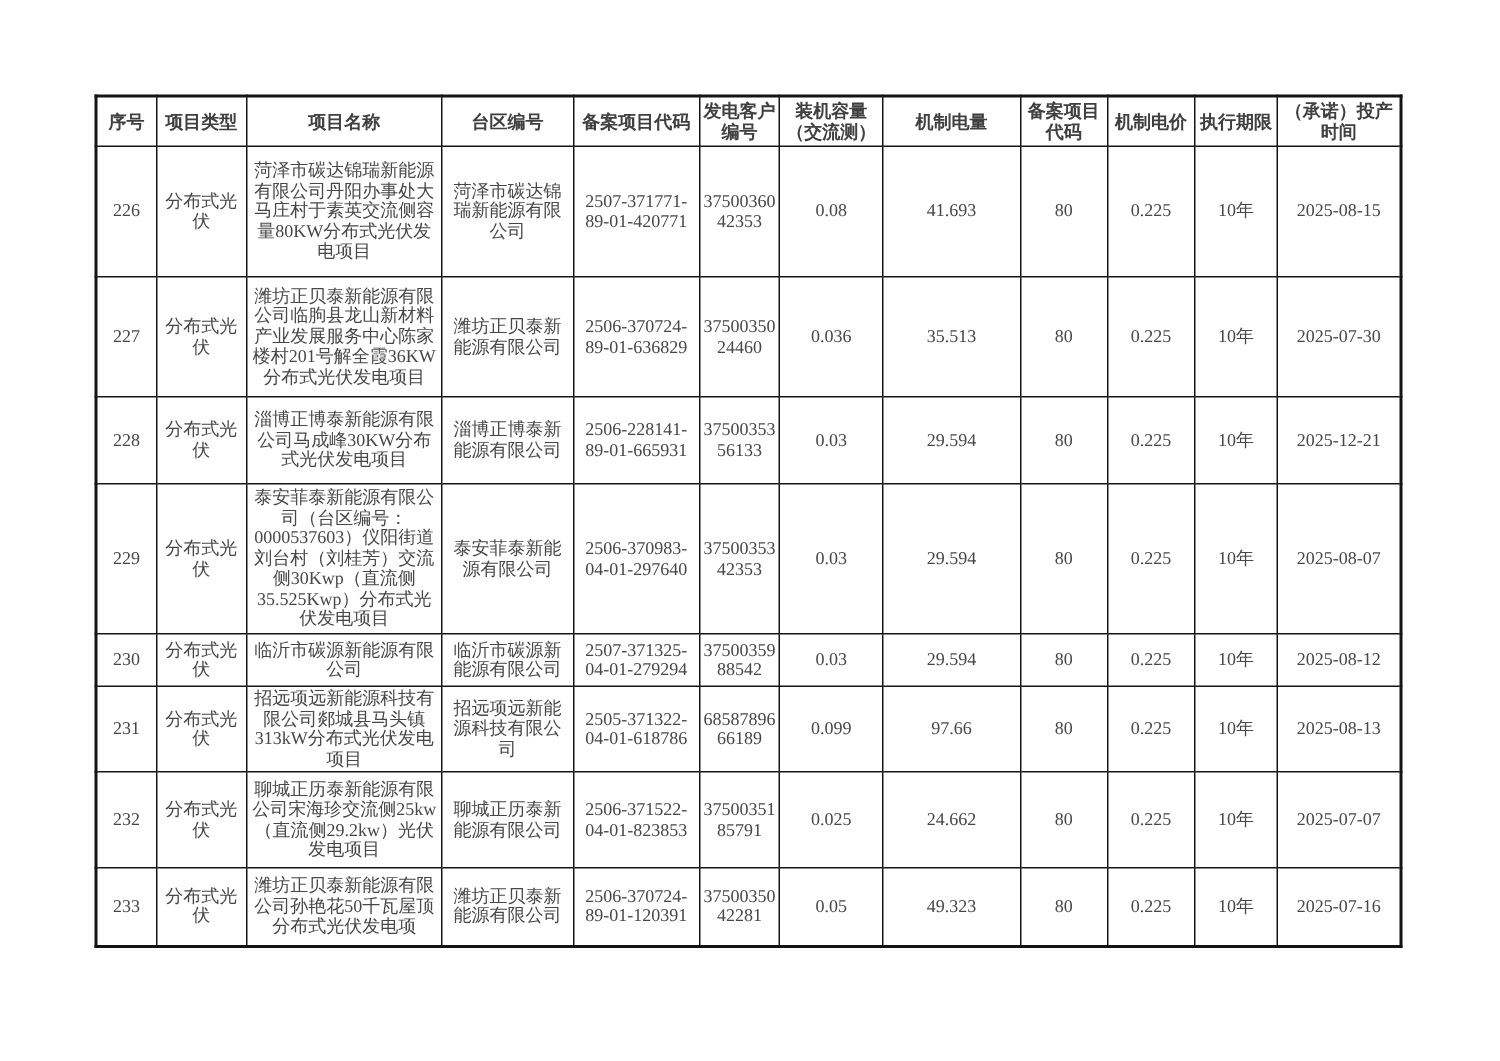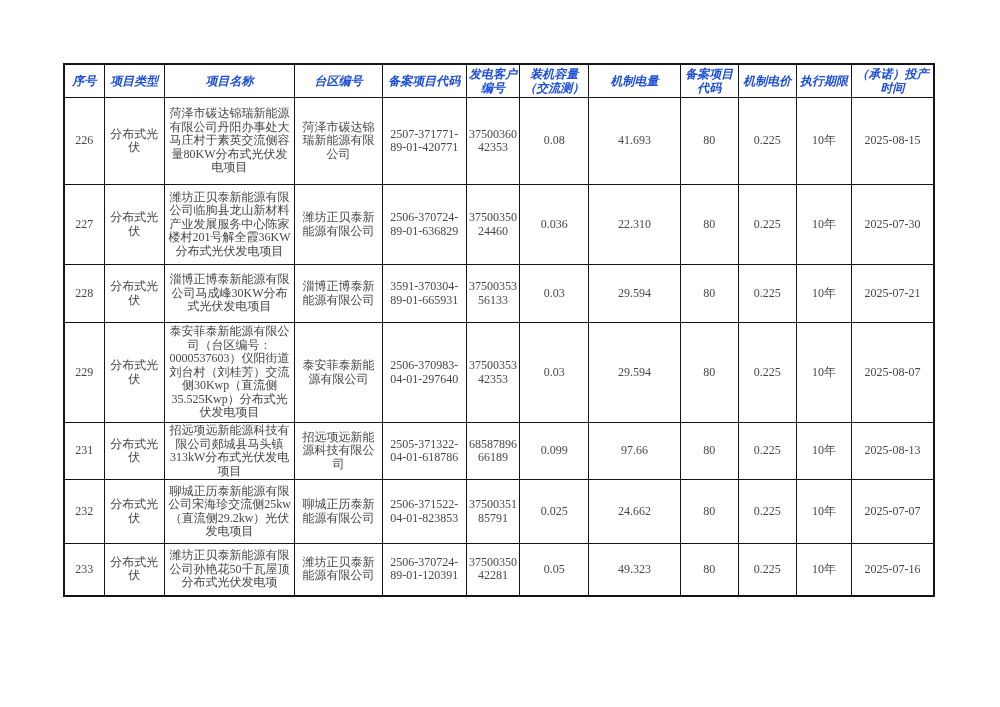--- a/index.html
+++ b/index.html
@@ -29,24 +29,23 @@
     border: 1px solid #141414;
     text-align: center;
     vertical-align: middle;
     padding: 1px 2px;
     font-size: 12px;
     line-height: 13.5px;
     overflow: hidden;
   }
   thead th {
     font-weight: bold;
-    color: #1d4ed8;
+    color: #404040;
     line-height: 14px;
     height: 30px;
-    font-style: italic;
   }
   
   col.c-serial      { width: 40px; }
   col.c-type        { width: 60px; }
   col.c-name        { width: 130px; }
   col.c-customer    { width: 87px; }
   col.c-code        { width: 84px; }
   col.c-customer-no { width: 53px; }
   col.c-capacity    { width: 69px; }
   col.c-energy      { width: 91px; }
@@ -120,54 +119,68 @@
       <td data-key="date">2025-08-15</td>
     </tr>
         <tr class="row-1">
       <td data-key="serial">227</td>
       <td data-key="type">分布式光伏</td>
       <td data-key="name">潍坊正贝泰新能源有限公司临朐县龙山新材料产业发展服务中心陈家楼村201号解全霞36KW分布式光伏发电项目</td>
       <td data-key="customer">潍坊正贝泰新能源有限公司</td>
       <td data-key="code">2506-370724-89-01-636829</td>
       <td data-key="customer_no">3750035024460</td>
       <td data-key="capacity">0.036</td>
-      <td data-key="energy">22.310</td>
+      <td data-key="energy">35.513</td>
       <td data-key="ratio">80</td>
       <td data-key="price">0.225</td>
       <td data-key="term">10年</td>
       <td data-key="date">2025-07-30</td>
     </tr>
         <tr class="row-2">
       <td data-key="serial">228</td>
       <td data-key="type">分布式光伏</td>
       <td data-key="name">淄博正博泰新能源有限公司马成峰30KW分布式光伏发电项目</td>
       <td data-key="customer">淄博正博泰新能源有限公司</td>
-      <td data-key="code">3591-370304-89-01-665931</td>
+      <td data-key="code">2506-228141-89-01-665931</td>
       <td data-key="customer_no">3750035356133</td>
       <td data-key="capacity">0.03</td>
       <td data-key="energy">29.594</td>
       <td data-key="ratio">80</td>
       <td data-key="price">0.225</td>
       <td data-key="term">10年</td>
-      <td data-key="date">2025-07-21</td>
+      <td data-key="date">2025-12-21</td>
     </tr>
         <tr class="row-3">
       <td data-key="serial">229</td>
       <td data-key="type">分布式光伏</td>
       <td data-key="name">泰安菲泰新能源有限公司（台区编号：0000537603）仪阳街道刘台村（刘桂芳）交流侧30Kwp（直流侧35.525Kwp）分布式光伏发电项目</td>
       <td data-key="customer">泰安菲泰新能源有限公司</td>
       <td data-key="code">2506-370983-04-01-297640</td>
       <td data-key="customer_no">3750035342353</td>
       <td data-key="capacity">0.03</td>
       <td data-key="energy">29.594</td>
       <td data-key="ratio">80</td>
       <td data-key="price">0.225</td>
       <td data-key="term">10年</td>
       <td data-key="date">2025-08-07</td>
     </tr>
+        <tr class="row-4">
+      <td data-key="serial">230</td>
+      <td data-key="type">分布式光伏</td>
+      <td data-key="name">临沂市碳源新能源有限公司</td>
+      <td data-key="customer">临沂市碳源新能源有限公司</td>
+      <td data-key="code">2507-371325-04-01-279294</td>
+      <td data-key="customer_no">3750035988542</td>
+      <td data-key="capacity">0.03</td>
+      <td data-key="energy">29.594</td>
+      <td data-key="ratio">80</td>
+      <td data-key="price">0.225</td>
+      <td data-key="term">10年</td>
+      <td data-key="date">2025-08-12</td>
+    </tr>
         <tr class="row-5">
       <td data-key="serial">231</td>
       <td data-key="type">分布式光伏</td>
       <td data-key="name">招远项远新能源科技有限公司郯城县马头镇313kW分布式光伏发电项目</td>
       <td data-key="customer">招远项远新能源科技有限公司</td>
       <td data-key="code">2505-371322-04-01-618786</td>
       <td data-key="customer_no">6858789666189</td>
       <td data-key="capacity">0.099</td>
       <td data-key="energy">97.66</td>
       <td data-key="ratio">80</td>

